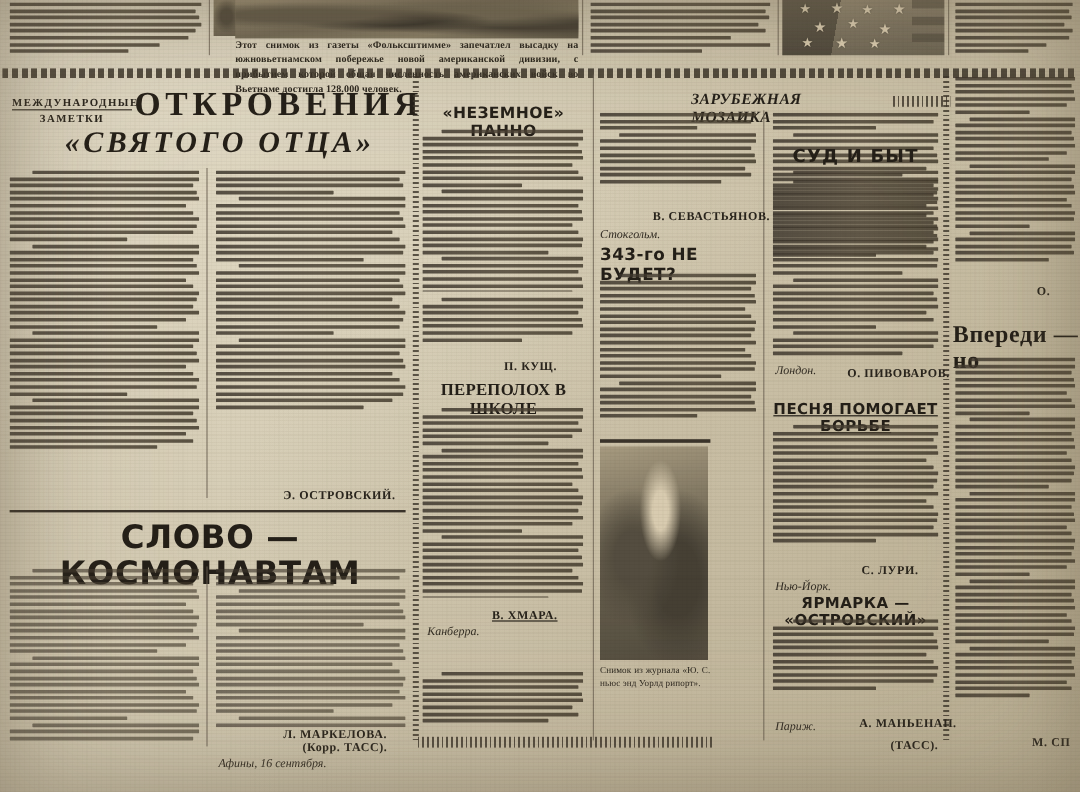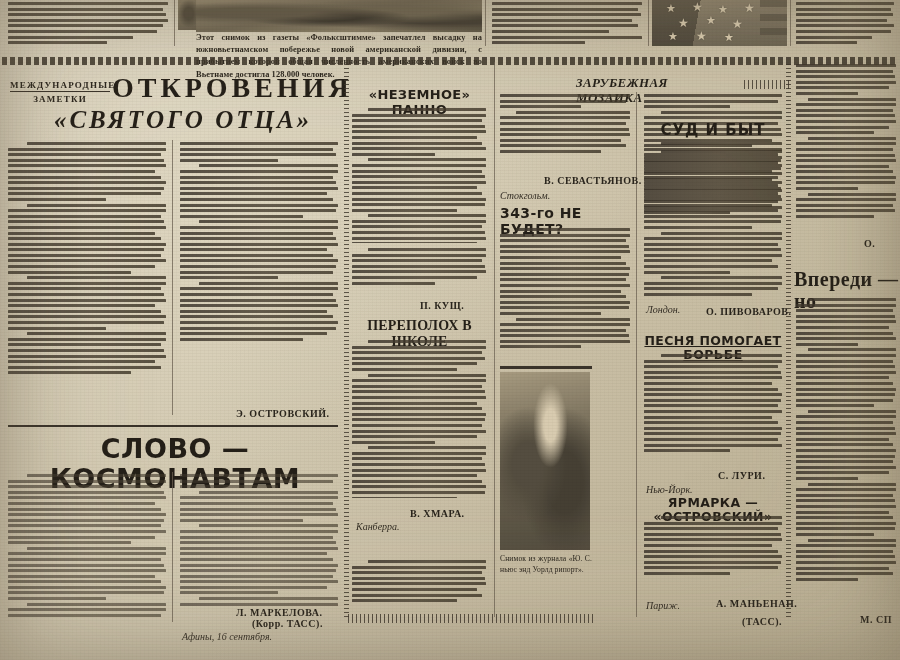--- a/index.html
+++ b/index.html
@@ -395,21 +395,21 @@
       <i class="s1"></i>
       <i class="s2"></i>
       <i class="s3"></i>
       <i class="s1"></i>
       <i class="s4"></i>
       <i class="s2"></i>
       <i class="s1"></i>
       <i class="s3"></i>
       <i class="s6"></i>
   </div>
-  <div class="byline" style="left:410px;top:508px;">В. ХМАРА.</div>
+  <div class="byline" style="left:410px;top:508px;text-decoration:underline;">В. ХМАРА.</div>
   <div class="place" style="left:356px;top:521px;">Канберра.</div>
 
 
   <div class="txt" style="left:352px;top:560px;width:134px;height:52px;">
     <i class="ind"></i>
       <i class="s1"></i>
       <i class="s2"></i>
       <i class="s3"></i>
       <i class="s1"></i>
       <i class="s4"></i>

